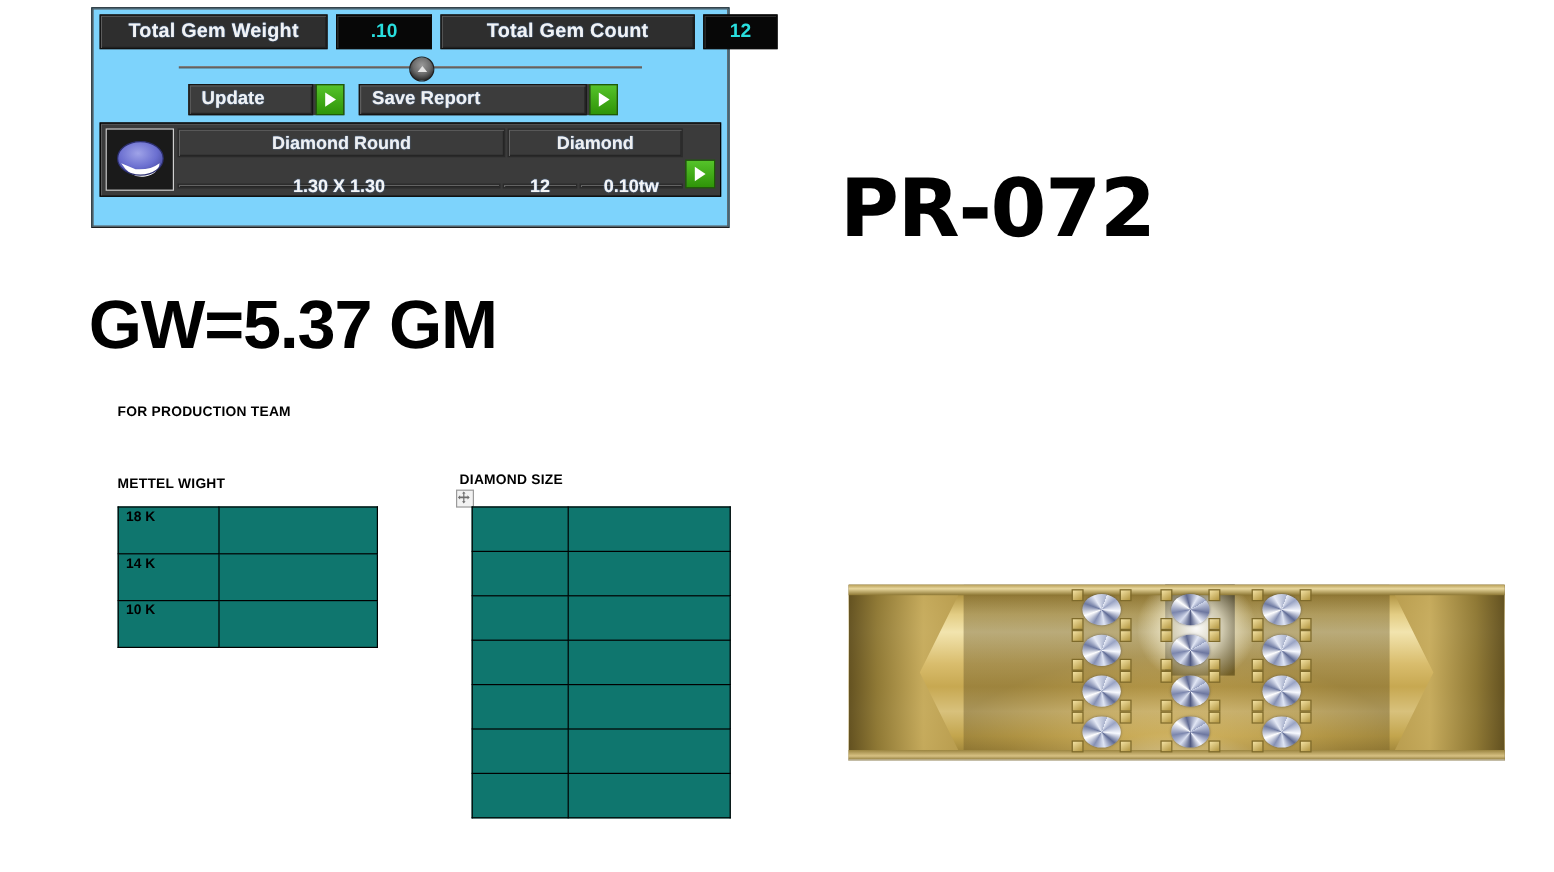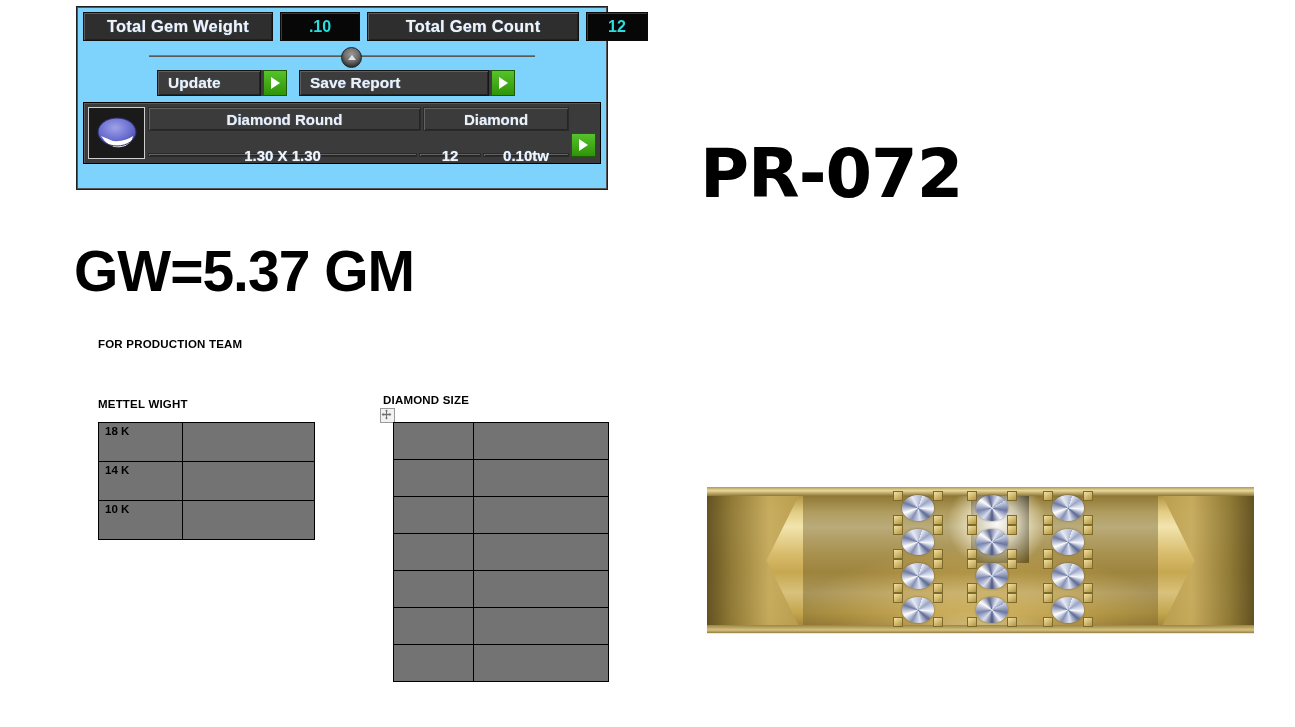--- a/index.html
+++ b/index.html
@@ -176,21 +176,21 @@
     font-family:"Liberation Sans", sans-serif;
     letter-spacing:.2px;white-space:nowrap;
   }
   #h-production{left:98px;top:338px;}
   #h-metal{left:98px;top:398px;}
   #h-diamond{left:383px;top:394px;}
 
   table.grid{
     position:absolute;
     border-collapse:collapse;
-    background:#737373;
+    background:#0f766e;
   }
   table.grid td{
     border:1px solid #000;
     font-size:11.5px;font-weight:bold;color:#000;
     font-family:"Liberation Sans", sans-serif;
     padding:2px 0 0 6px;
     vertical-align:top;
     box-sizing:border-box;
   }
   #metal-table{left:98px;top:422px;}

